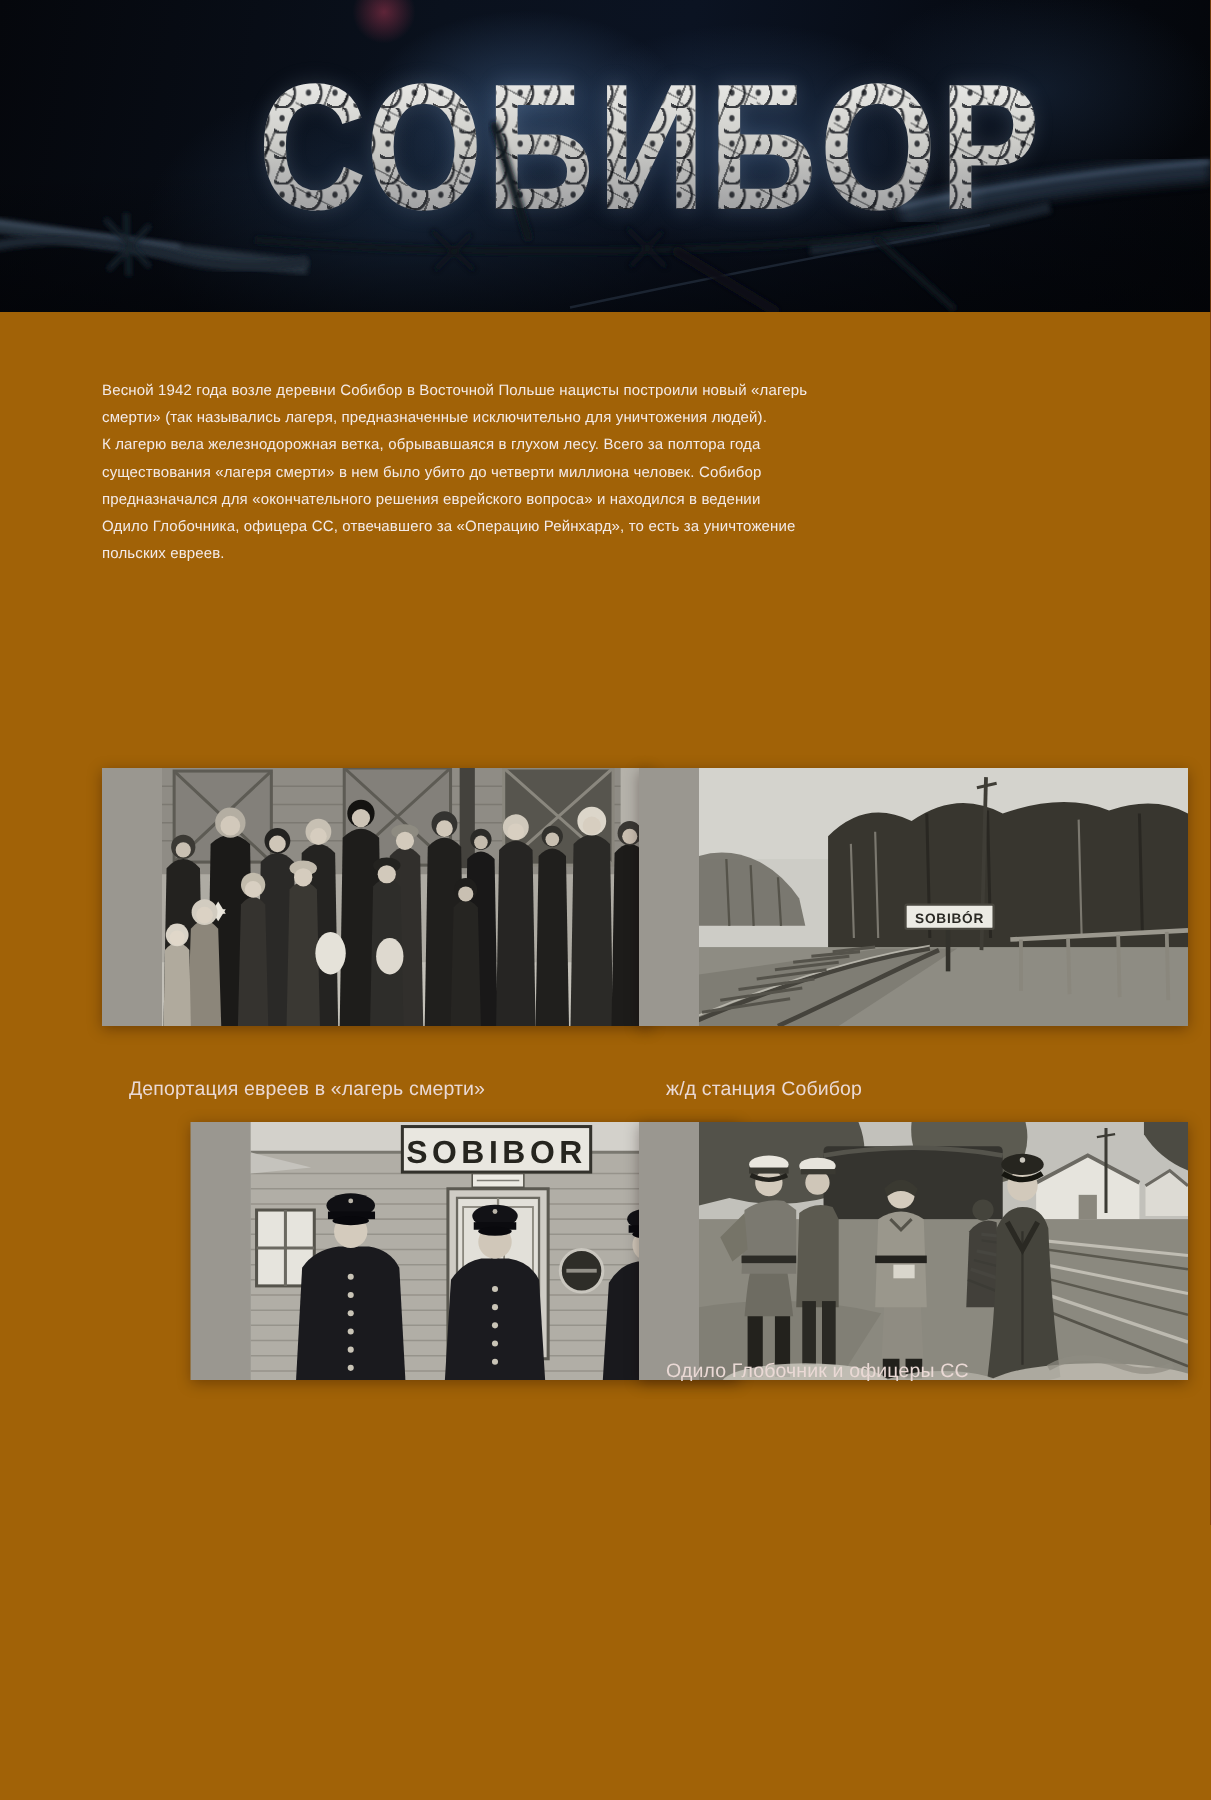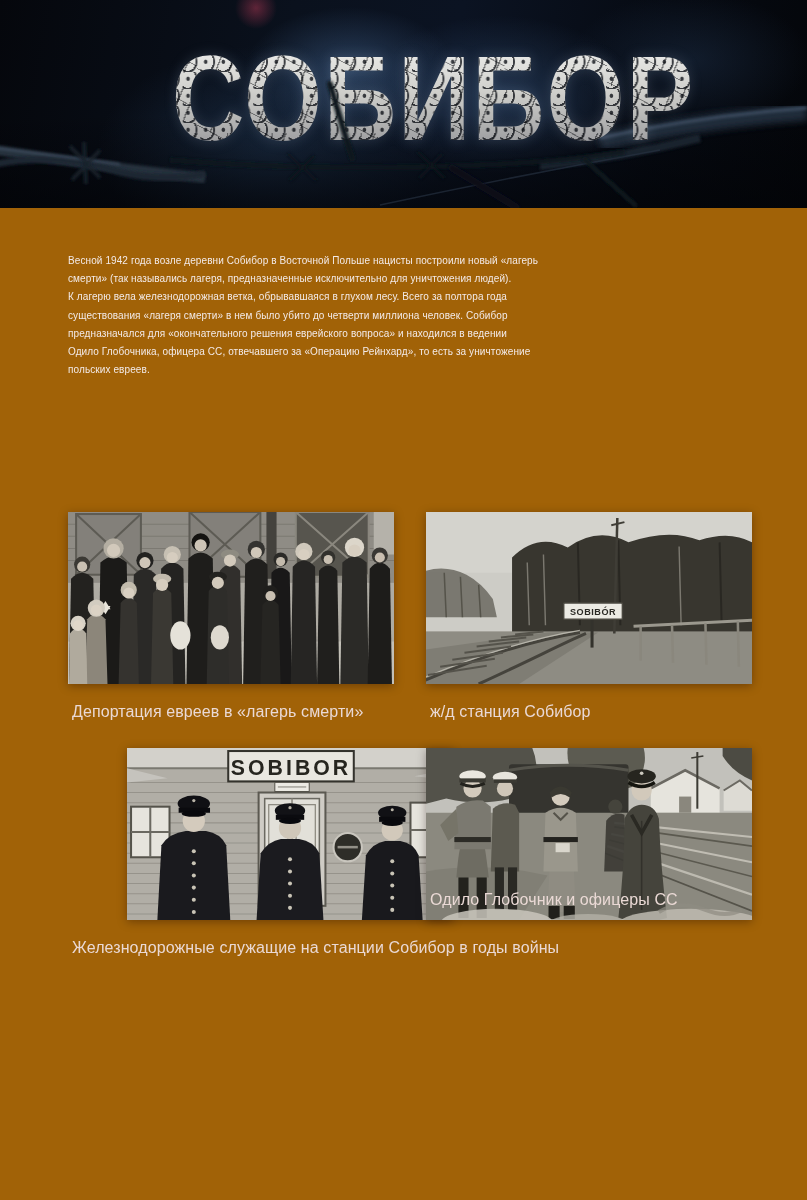--- a/index.html
+++ b/index.html
@@ -47,29 +47,30 @@
   .intro{
     position:absolute;left:68px;top:252px;width:705px;margin:0;
     color:#f3eae8;font-size:10px;line-height:18.2px;letter-spacing:.1px;
     white-space:pre-line;
   }
   
   .photo{
     position:absolute;width:326px;height:172px;margin:0;
     background:#9a9790;overflow:hidden;
     box-shadow:0 2px 9px rgba(20,2,2,.35);
+    padding-left:40px;
   }
   .photo svg{display:block;width:100%;height:100%;}
   .pos-r1c1{left:68px;top:512px;}
   .pos-r1c2{left:426px;top:512px;}
   .pos-r2c1{left:84px;top:748px;margin-left:43px;}
   .pos-r2c2{left:426px;top:748px;}
   .caption{
-    position:absolute;margin:4px;
-    color:#ead9d5;font-size:16px;line-height:16px;letter-spacing:.1px;
+    position:absolute;margin:18px;
+    color:#ead9d5;font-size:13px;line-height:16px;letter-spacing:.1px;
   }
   .cap-r1c1{left:68px;top:700px;}
   .cap-r1c2{left:426px;top:700px;}
   .cap-r2c1{left:68px;top:936px;}
   .cap-r2c2{left:426px;top:888px;}
   .svg-sign-text{font-family:"Liberation Sans", sans-serif;font-weight:bold;}
 </style>
 </head>
 <body>
 
@@ -335,21 +336,20 @@
         <g fill="#c9c4b6">
             <circle cx="262" cy="112" r="2"></circle>
             <circle cx="262" cy="124" r="2"></circle>
             <circle cx="262" cy="136" r="2"></circle>
             <circle cx="262" cy="148" r="2"></circle>
             <circle cx="262" cy="160" r="2"></circle>
           </g>
       </g>
     </svg>
   </figure>
-  <figcaption class="caption cap-r2c1">Железнодорожные служащие на станции Собибор в годы войны</figcaption>
 
   <figure class="photo pos-r2c2">
     <svg viewBox="0 0 322 170" preserveAspectRatio="none" aria-hidden="true">
       <rect width="322" height="170" fill="#c2c1bb"></rect>
 
       <path d="M0 0 L105 0 Q115 25 100 45 Q60 60 20 50 L0 55 Z" fill="#53524a"></path>
       <path d="M140 0 L215 0 Q220 20 205 38 Q175 48 150 35 Q138 18 140 0 Z" fill="#5c5b51"></path>
       <path d="M293 0 L322 0 L322 32 Q303 24 293 8 Z" fill="#4c4b43"></path>
 
       <rect x="82" y="16" width="118" height="52" rx="3" fill="#35342f"></rect>

